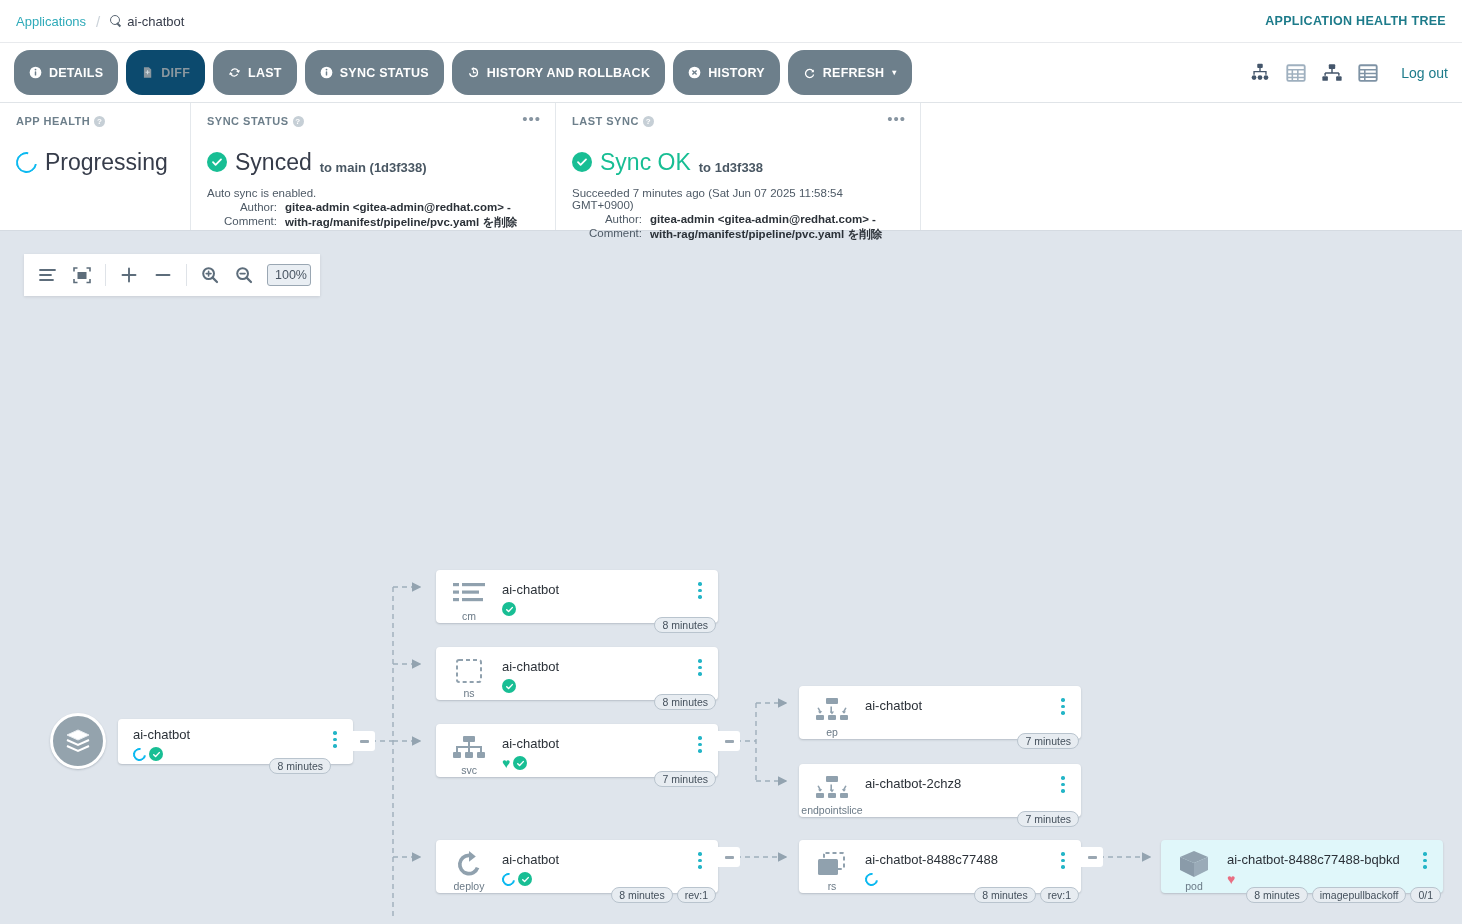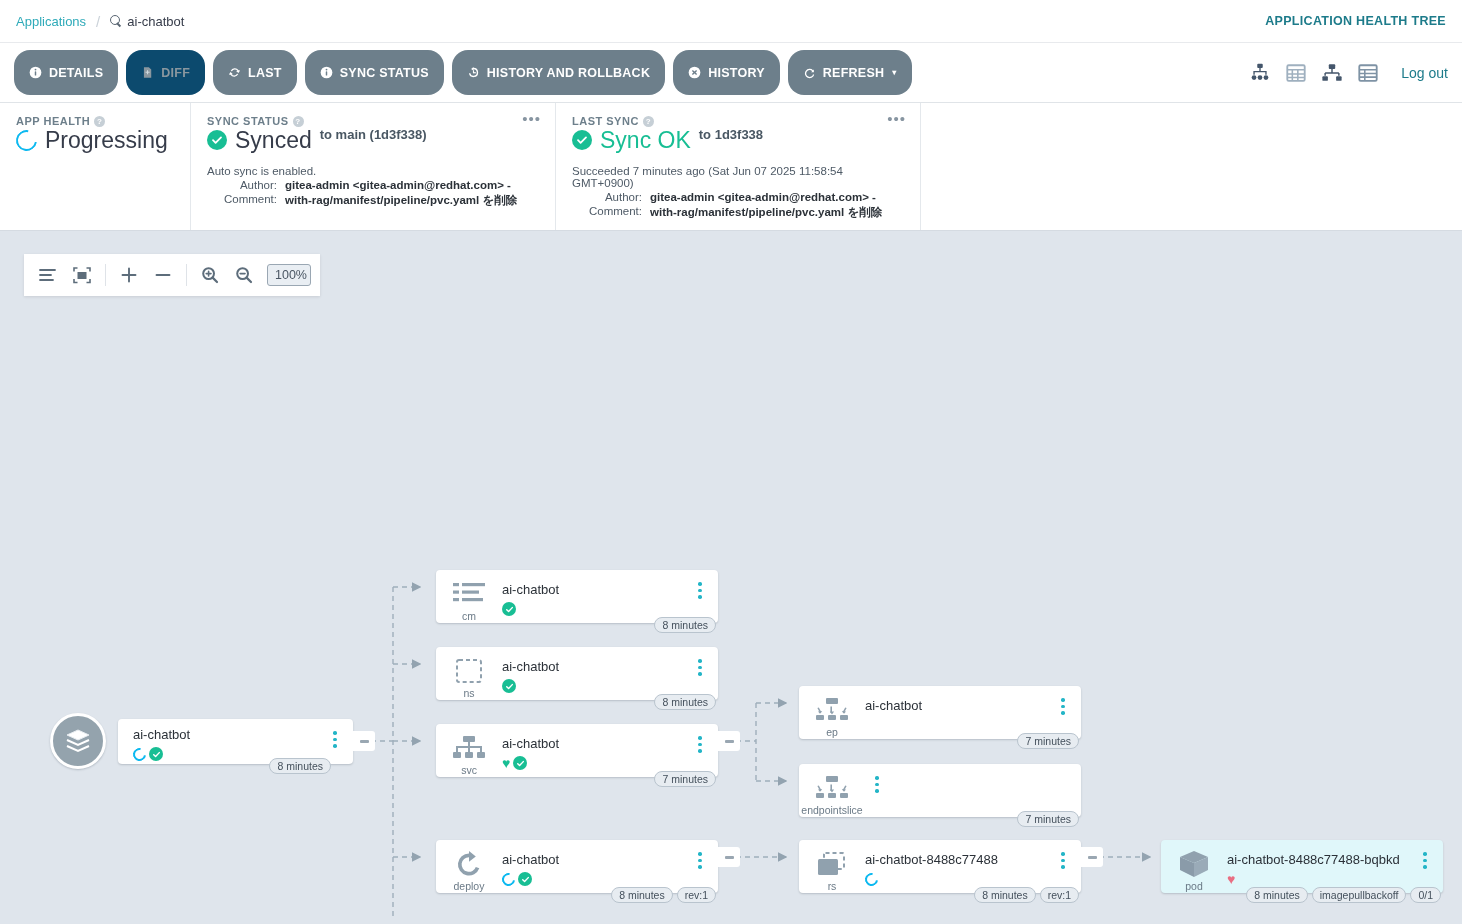--- a/index.html
+++ b/index.html
@@ -83,21 +83,21 @@
     width: 11px; height: 11px; border-radius: 50%;
     background: #c6cfd6; color: #fff; font-size: 8px; font-weight: 700;
     display: inline-flex; align-items: center; justify-content: center;
     cursor: pointer;
   }
   .dots3 {
     position: absolute; right: 14px; top: 10px;
     color: #8795a1; font-size: 15px; letter-spacing: 1px; cursor: pointer;
     line-height: 12px;
   }
-  .sval { display: flex; align-items: flex-start; gap: 8px; margin-top: 0; }
+  .sval { display: flex; align-items: flex-end; gap: 8px; margin-top: 22px; }
   .sbig { font-size: 23px; color: #363c4a; font-weight: 400; line-height: 1.15; }
   .sbig.green { color: #18be94; }
   .ssub { font-size: 13px; color: #495763; font-weight: 700; }
   .ring {
     width: 21px; height: 21px; border-radius: 50%;
     border: 2.6px solid #0db9f0; border-right-color: transparent;
     transform: rotate(-35deg); flex: none; align-self: center;
   }
   .checkc {
     width: 20px; height: 20px; border-radius: 50%; background: #18be94;
@@ -668,20 +668,24 @@
                 <path d="M18 9.5v6.5h-1.6V9.5z"></path>
                 <path d="M30 16l2.6-5-1.4-.6L28.6 15.3z"></path>
                 <path d="M6 16.8l-2-2.2 4.2-.5z"></path>
                 <path d="M18 17.5l-2.1-3h4.2z"></path>
                 <path d="M30 16.8l2-2.2-4.2-.5z"></path>
               </g>
             </svg>
       </div>
       <div class="nkind">endpointslice</div>
     </div>
+    <div class="nbody">
+      <div class="ntitle">ai-chatbot-2chz8</div>
+      <div class="nstat"></div>
+    </div>
     <div class="kebab">
           <i></i>
           <i></i>
           <i></i>
         </div>
     <div class="badges">
       <span class="badge">7 minutes</span>
     </div>
   </div>
 

